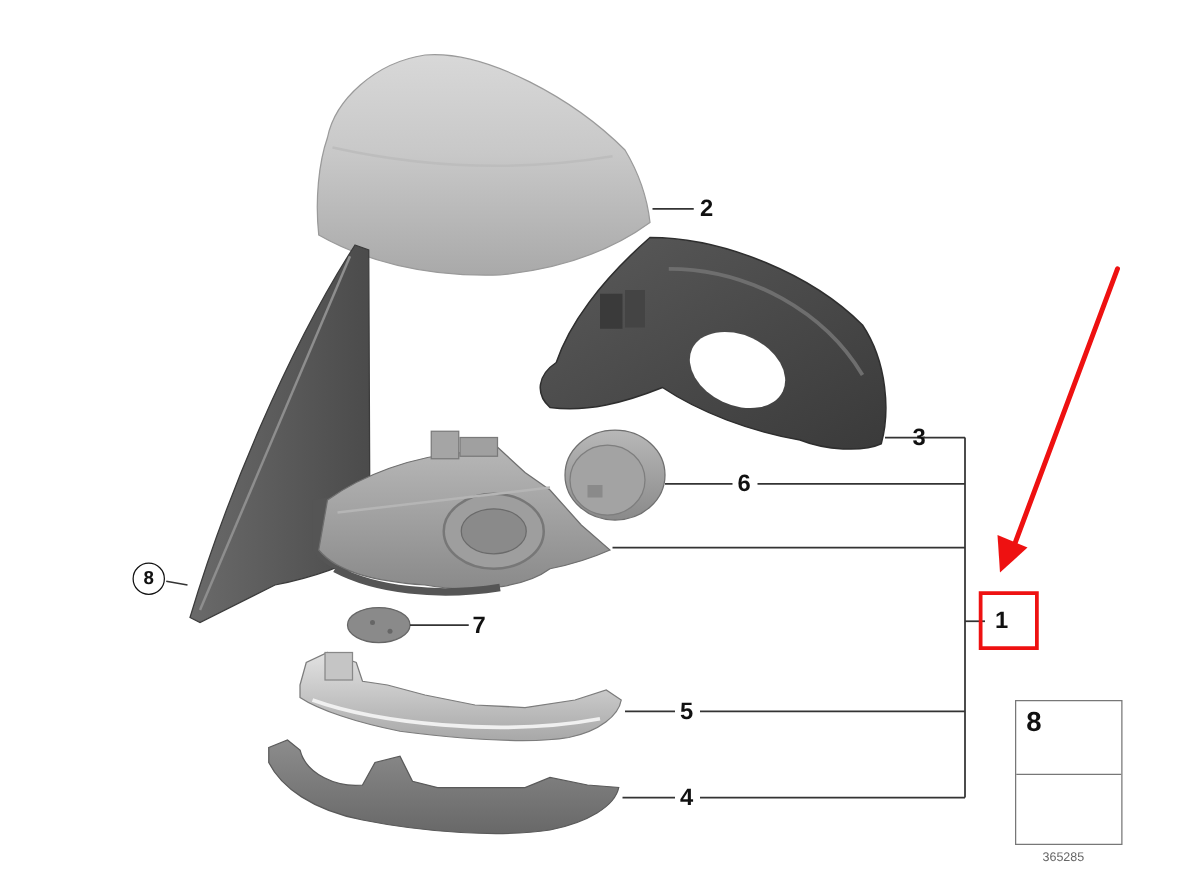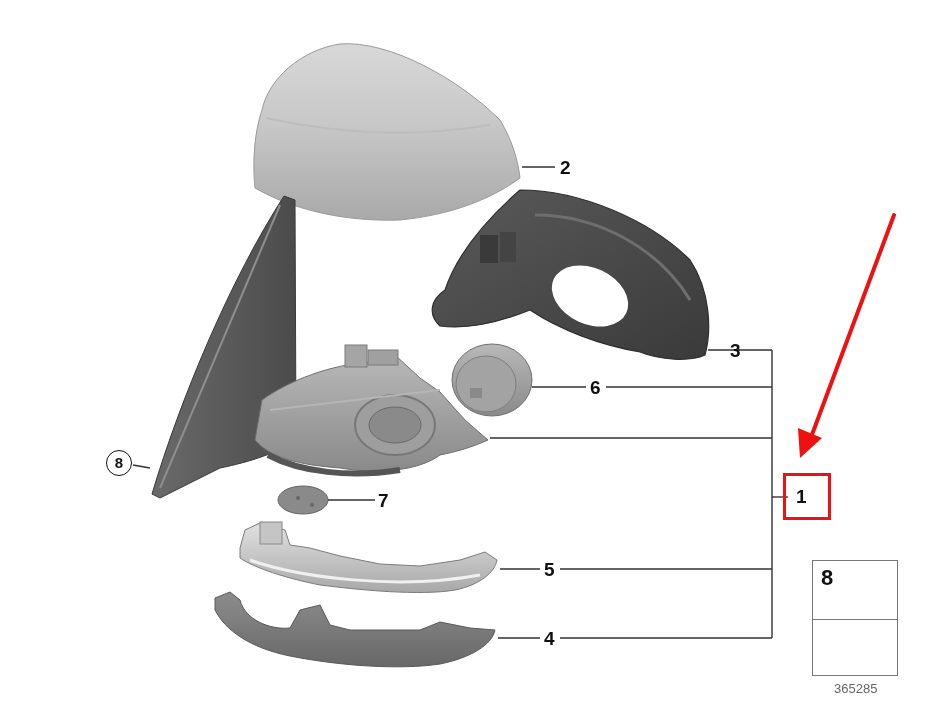--- a/index.html
+++ b/index.html
@@ -4,21 +4,21 @@
 <style>
   html, body { margin:0; padding:0; background:#ffffff; }
   body { width:951px; height:716px; position:relative; overflow:hidden; font-family:"Liberation Sans", sans-serif; }
   #stage { position:absolute; left:0; top:0; width:951px; height:716px; }
   .callout { position:absolute; font-weight:bold; font-size:19px; color:#111; line-height:1; }
   .circ-callout { position:absolute; width:24px; height:24px; border:1.6px solid #111; border-radius:50%; font-weight:bold; font-size:15px; color:#111; text-align:center; line-height:24px; }
   .hl-box { position:absolute; border:3px solid #ee1111; }
   .legend { position:absolute; left:812px; top:560px; width:84px; height:114px; border:1px solid #777; background:#fff; }
   .legend-top { position:absolute; left:0; top:0; width:84px; height:58px; border-bottom:1px solid #777; }
   .legend-num { position:absolute; left:8px; top:4px; font-weight:bold; font-size:22px; color:#111; }
-  .diagram-id { position:absolute; left:834px; top:681px; font-size:13px; color:#666; }
+  .diagram-id { position:absolute; left:834px; top:681px; font-size:10px; color:#666; }
 </style>
 </head>
 <body>
 
 <div id="stage">
 <svg width="951" height="716" viewBox="0 0 951 716" style="position:absolute;left:0;top:0;">
   <defs>
     <linearGradient id="capG" x1="0" y1="0" x2="0" y2="1">
       <stop offset="0" stop-color="#d8d8d8"></stop>
       <stop offset="0.45" stop-color="#c8c8c8"></stop>

